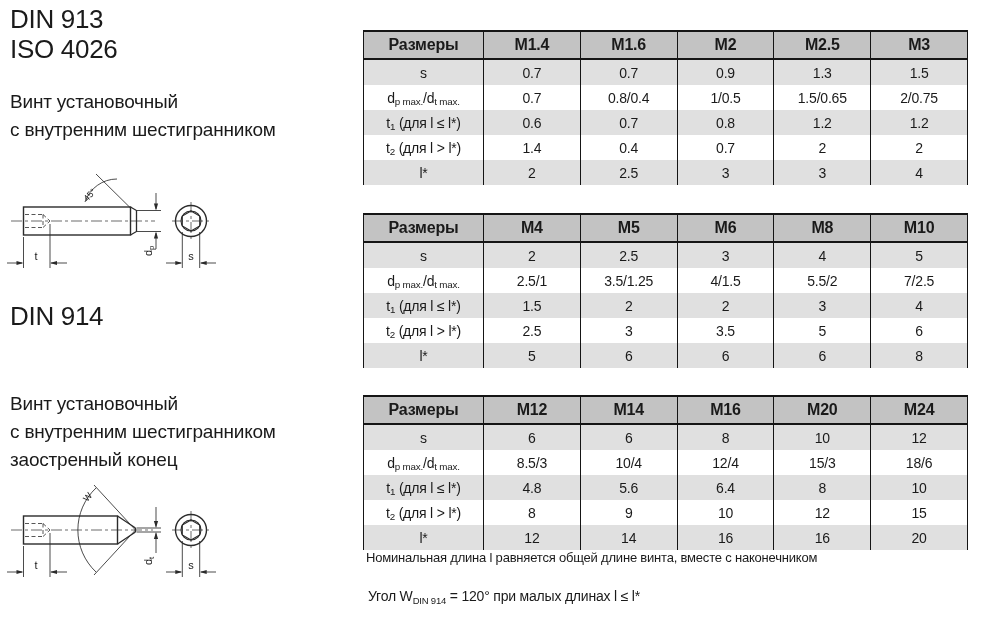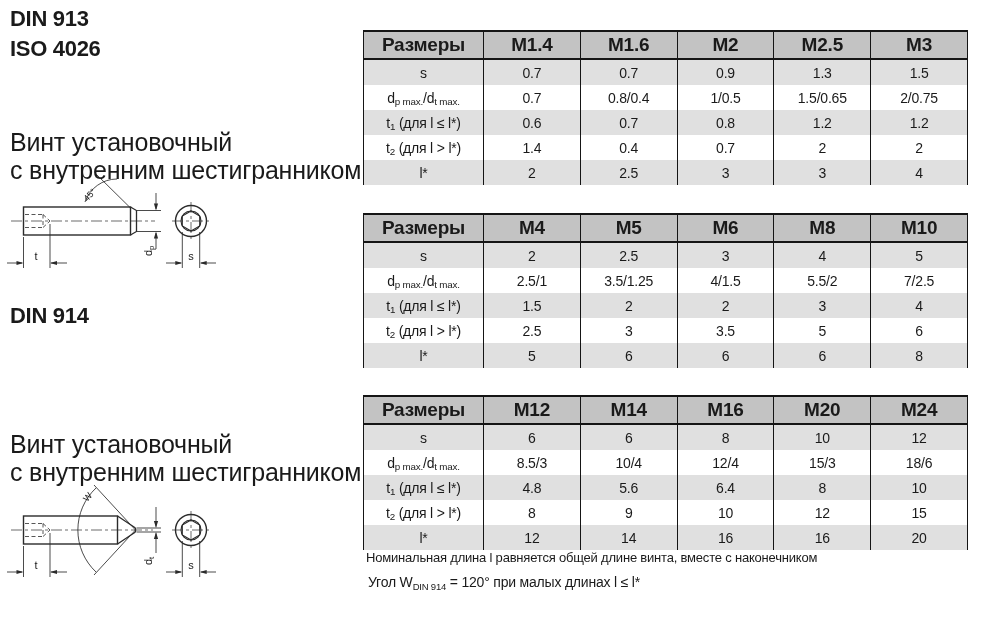--- a/index.html
+++ b/index.html
@@ -4,23 +4,23 @@
 <style>
   html,body{margin:0;padding:0;}
   body{
     width:984px;height:628px;background:#ffffff;
     font-family:"Liberation Sans", sans-serif;color:#1a1a1a;
     position:relative;overflow:hidden;
   }
   .page{position:absolute;inset:0;}
 
   
-  .std-title{position:absolute;left:10px;font-size:22px;font-weight:bold;
+  .std-title{position:absolute;left:10px;font-size:26px;font-weight:normal;
     line-height:30px;letter-spacing:-0.3px;}
-  .desc{position:absolute;left:10px;font-size:25px;line-height:28px;letter-spacing:-0.2px;margin-top:40px;}
+  .desc{position:absolute;left:10px;font-size:19px;line-height:28px;letter-spacing:-0.2px;}
   .drawing{position:absolute;left:3px;}
   .drawing svg{display:block;}
   .dwg-line{stroke:#2b2b2b;fill:none;}
   .dwg-thin{stroke:#2b2b2b;fill:none;stroke-width:0.85;}
   .dwg-dash{stroke:#2b2b2b;fill:none;stroke-width:0.8;stroke-dasharray:4 2.5;}
   .dwg-center{stroke:#2b2b2b;fill:none;stroke-width:0.7;stroke-dasharray:11 3 3 3;}
   .dwg-arrow{fill:#2b2b2b;stroke:none;}
   .dwg-text{font-family:"Liberation Sans",sans-serif;font-size:11px;fill:#1a1a1a;}
   .dwg-text-sm{font-family:"Liberation Sans",sans-serif;font-size:9px;fill:#1a1a1a;}
 
@@ -32,21 +32,21 @@
   }
   table.dim-table th, table.dim-table td{
     border-right:1.5px solid var(--border-c,#151515);
     text-align:center;vertical-align:middle;padding:0 2px;
     white-space:nowrap;overflow:hidden;
   }
   table.dim-table thead th{
     background:var(--header-bg,#c3c3c3);
     border-top:2.5px solid var(--border-c,#151515);
     border-bottom:2.5px solid var(--border-c,#151515);
-    height:26px;font-size:19px;font-weight:bold;letter-spacing:-0.2px;
+    height:26px;font-size:16px;font-weight:bold;letter-spacing:-0.2px;
   }
   table.dim-table tbody td{height:25px;font-size:14px;letter-spacing:-0.2px;}
   table.dim-table tbody tr:nth-child(odd) td{background:var(--row-alt-bg,#e0e0e0);}
   table.dim-table tbody tr:nth-child(even) td{background:var(--row-bg,#ffffff);}
   table.dim-table sub{font-size:0.7em;vertical-align:-0.18em;line-height:0;}
 
   
   .note{position:absolute;left:366px;font-size:13px;letter-spacing:-0.2px;}
   .angle-note{position:absolute;left:368px;font-size:14px;letter-spacing:-0.2px;}
   .angle-note sub{font-size:9.5px;vertical-align:-0.35em;line-height:0;}
@@ -105,20 +105,21 @@
     </svg>
   </div>
 
   <div class="std-title" style="top:301px">
     <div>DIN 914</div>
   </div>
 
   <div class="desc" style="top:390px">
     <div>Винт установочный</div>
     <div>с внутренним шестигранником</div>
+    <div>заостренный конец</div>
   </div>
 
   <div class="drawing" style="top:481px">
     <svg width="222" height="122" viewBox="0 0 222 122">
 
       <rect class="dwg-line" stroke-width="1.4" x="20.5" y="35" width="94" height="28"></rect>
       <path class="dwg-line" stroke-width="1.3" d="M114.5,35 L132.5,47 M114.5,63 L132.5,51 M132.5,47 V51"></path>
 
       <path class="dwg-dash" d="M22,42.5 H40 M22,55.5 H40 M40,42.5 L47,49 M40,55.5 L47,49 M40,42.5 V55.5"></path>
 
@@ -335,17 +336,17 @@
           <td>14</td>
           <td>16</td>
           <td>16</td>
           <td>20</td>
         </tr>
       </tbody>
     </table>
 
   <div class="note" style="top:550px">Номинальная длина l равняется общей длине винта, вместе с наконечником</div>
 
-  <div class="angle-note" style="top:574px">
+  <div class="angle-note" style="top:588px">
     <span>Угол W</span><sub>DIN 914</sub><span> = 120° при малых длинах l ≤ l*</span>
   </div>
 
 </div>
 
 </body></html>

